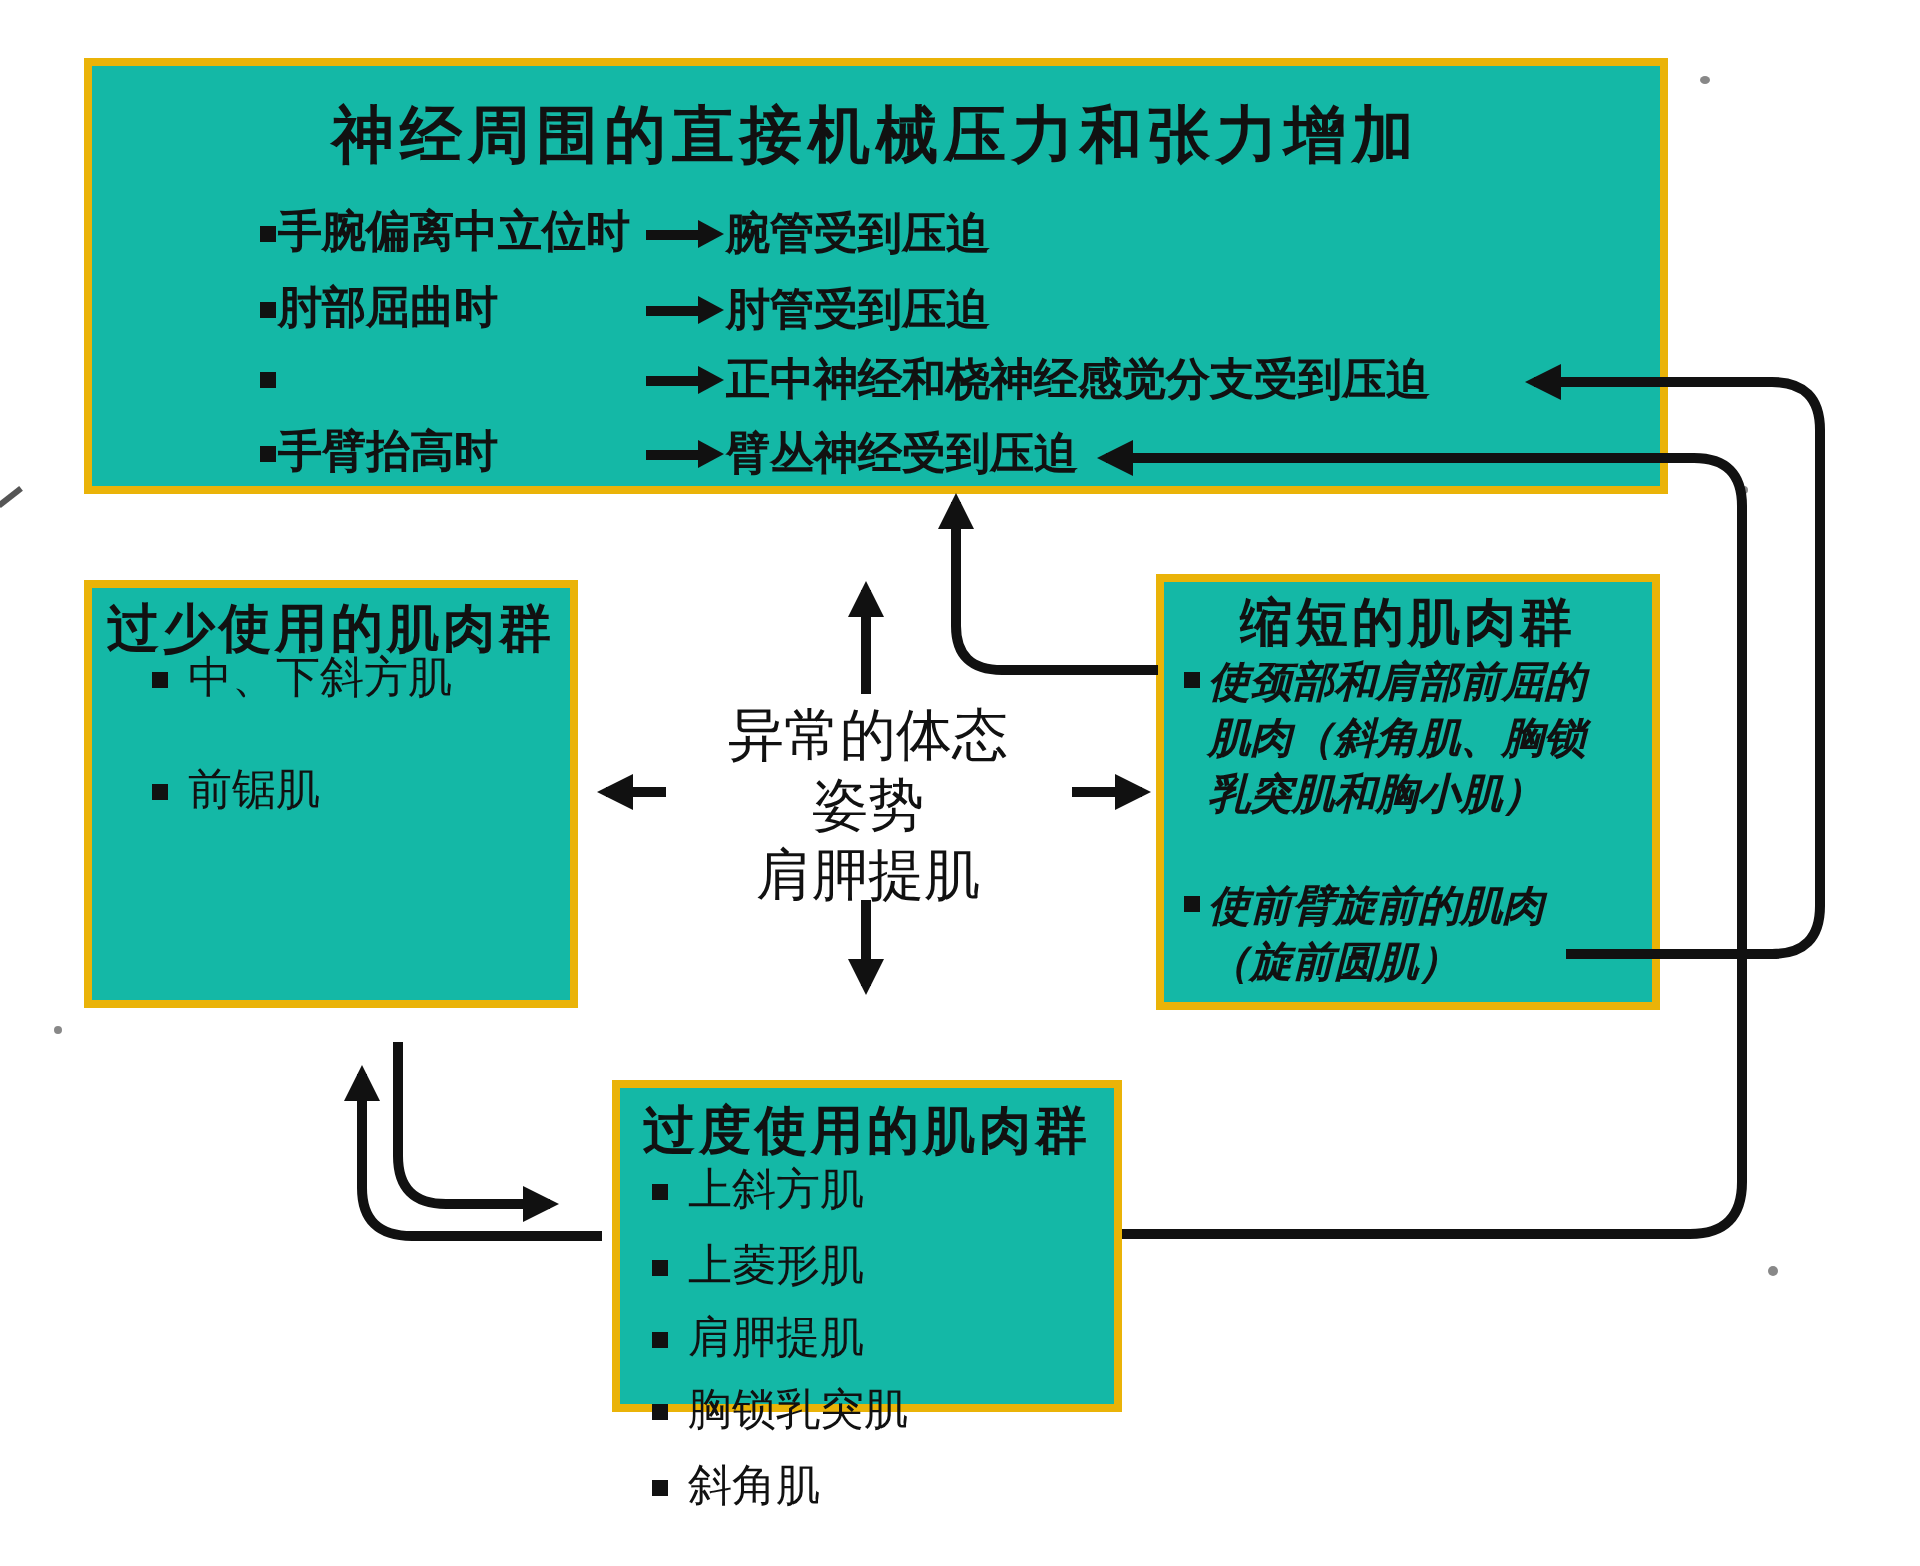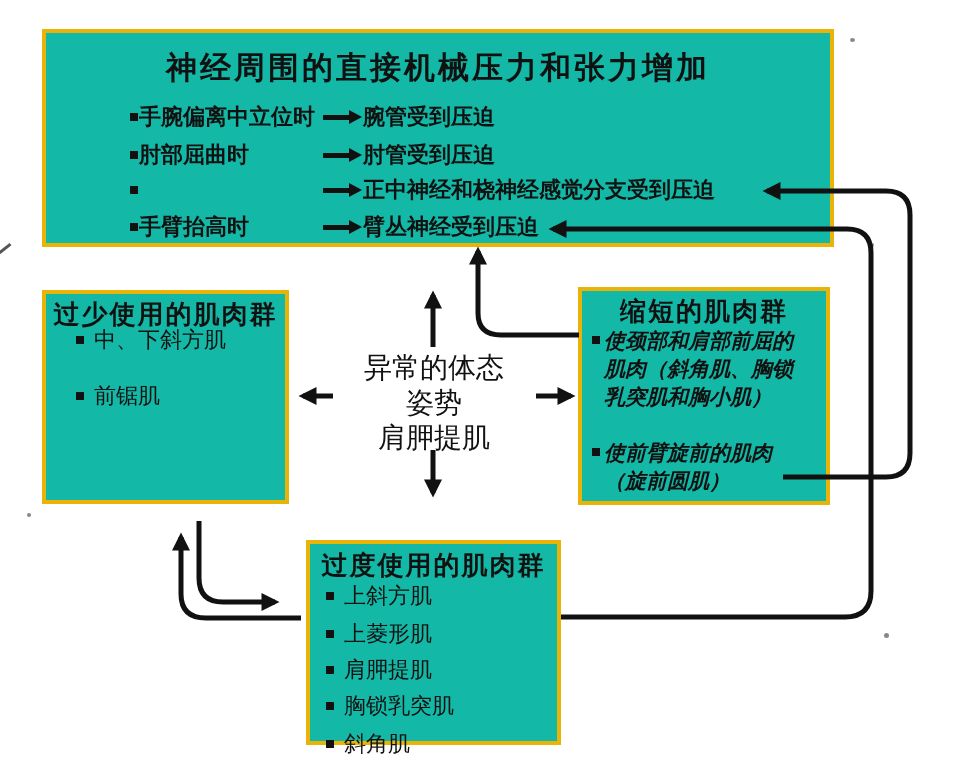--- a/index.html
+++ b/index.html
@@ -7,21 +7,21 @@
     position:relative; width:960px; height:783px; background:#ffffff;
     font-family:"DejaVu Sans","Liberation Sans",sans-serif;
     color:#111; overflow:hidden;
   }
   svg.connectors { position:absolute; left:0; top:0; pointer-events:none; z-index:5; }
   .box { position:absolute; background:#14b8a6; border:4px solid #eab308; box-sizing:border-box; z-index:2; }
   .box-title { position:absolute; left:0; right:0; text-align:center; font-weight:bold; }
   .top-box   { left:42px;  top:29px;  width:792px; height:218px; }
   .left-box  { left:42px;  top:290px; width:247px; height:214px; }
   .right-box { left:578px; top:287px; width:252px; height:218px; }
-  .bottom-box{ left:306px; top:540px; width:255px; height:205px; }
+  .bottom-box{ left:306px; top:540px; width:255px; height:166px; }
 
   .top-box .box-title { top:14px; font-size:31px; letter-spacing:3px; }
   .side-title { font-size:26px; letter-spacing:2px; }
 
   .trow { position:absolute; left:0; right:0; height:30px; font-size:22px; font-weight:bold; line-height:30px; }
   .trow .sq   { left:84px; top:11px; }
   .trow .cond { position:absolute; left:93px; white-space:nowrap; }
   .trow .res  { position:absolute; left:317px; white-space:nowrap;font-family:Liberation Serif, serif; }
 
   .sq { position:absolute; width:8px; height:8px; background:#111; }

